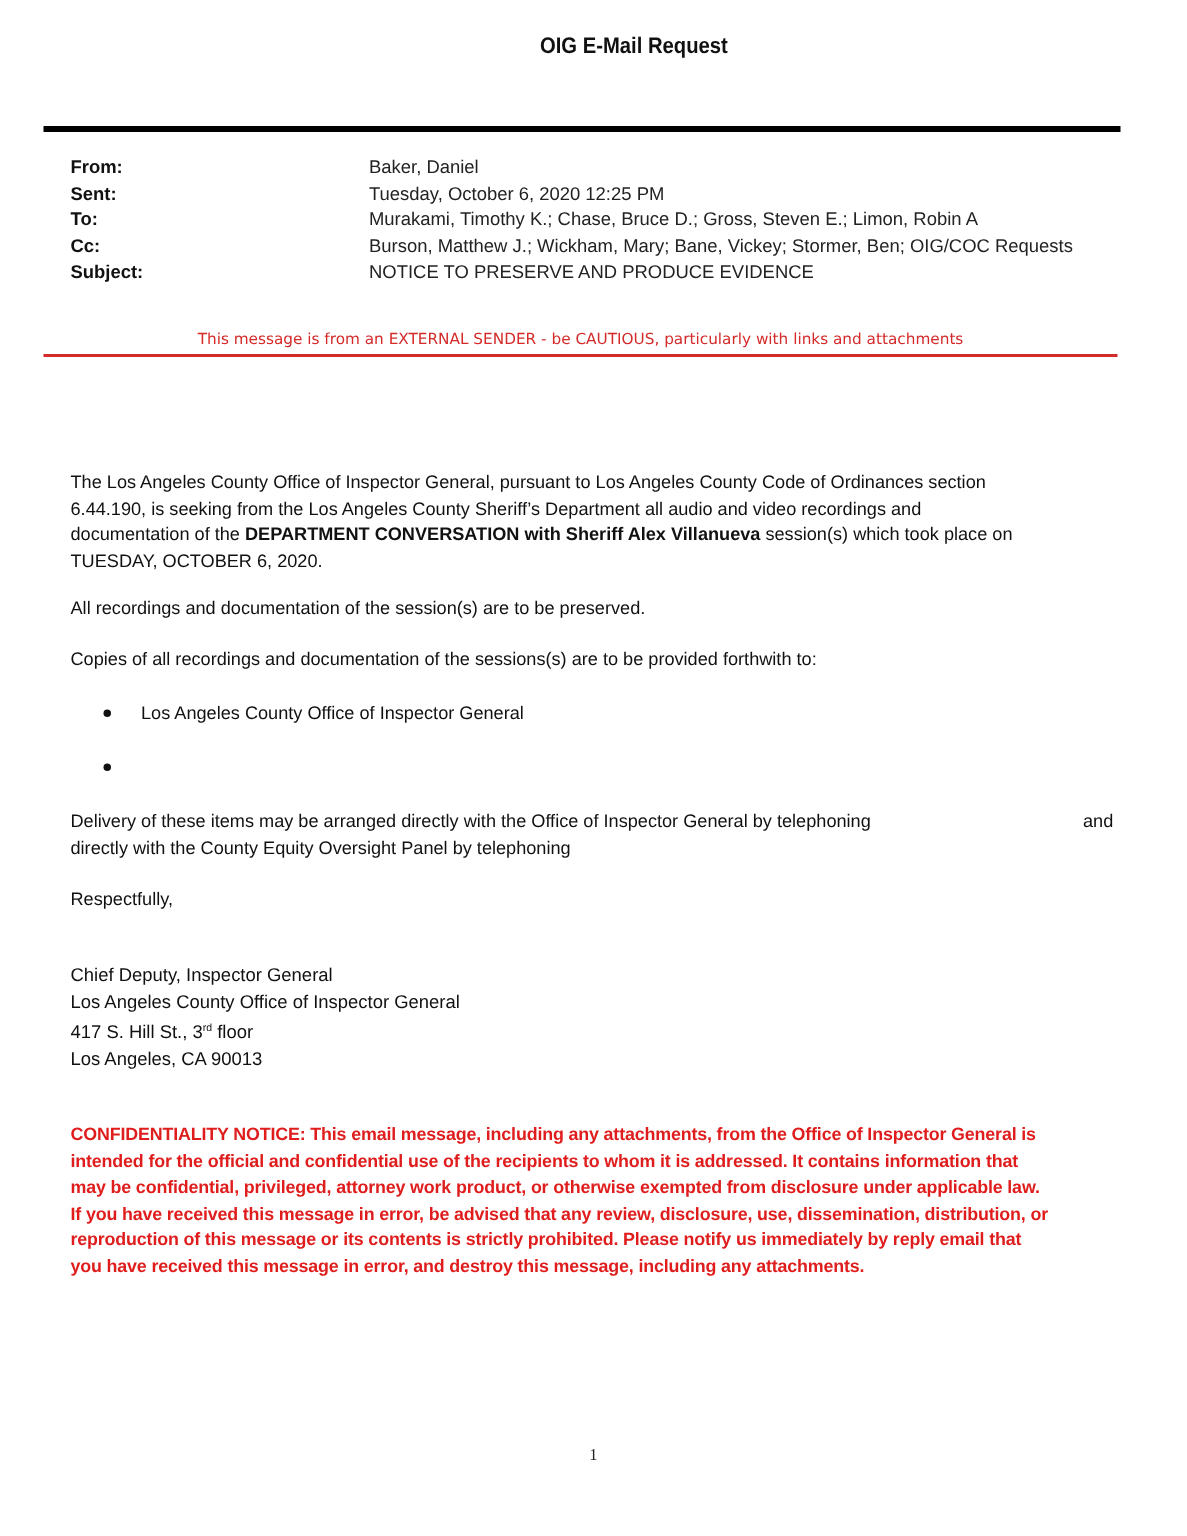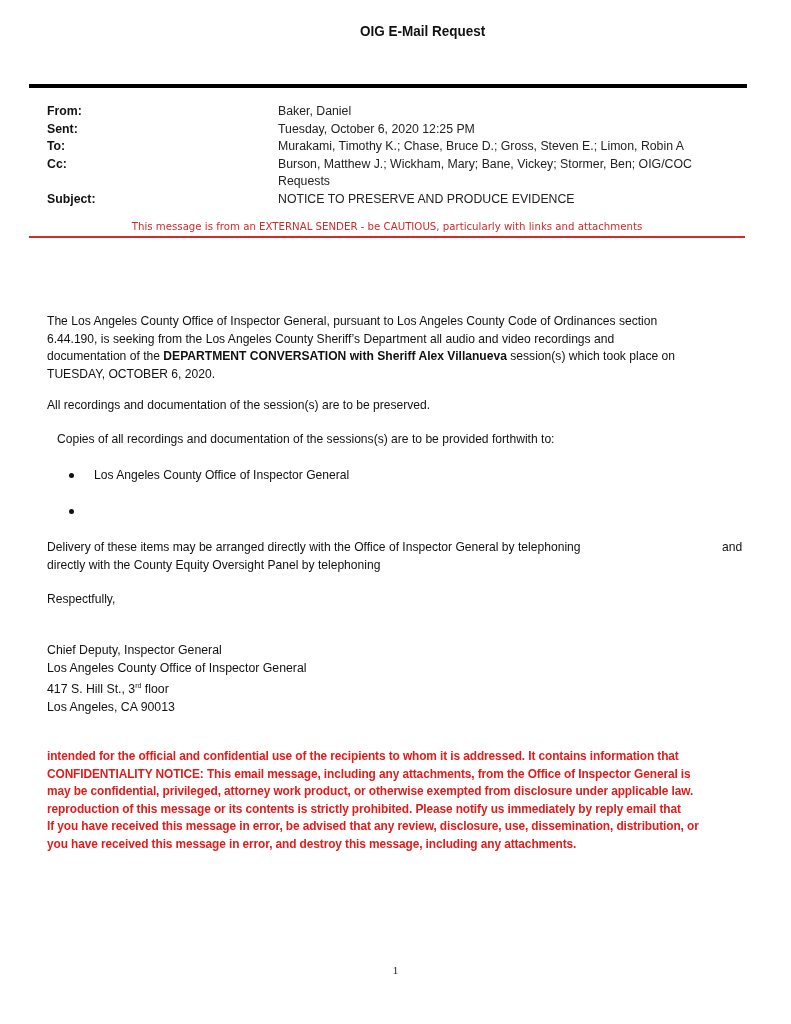--- a/index.html
+++ b/index.html
@@ -9,36 +9,36 @@
       position: absolute; left: 0; width: 791px; top: 22px; text-align: center;
       font-family: "Liberation Sans", sans-serif; font-weight: bold; font-size: 15px;
       text-decoration: underline; letter-spacing: 0;
     }
     .title span { display: inline-block; transform: scaleX(0.9); transform-origin: center; padding-left: 60px; }
     .thick-rule { position: absolute; left: 29px; width: 718px; top: 84px; height: 4px; background: #000; }
     .header-table {
       position: absolute; left: 47px; top: 103px; width: 700px;
       font-family: "Liberation Sans", sans-serif; font-size: 12.3px; line-height: 17.5px;
     }
-    .hrow { display: flex; gap: 32px; }
+    .hrow { display: flex; }
     .hlabel { width: 199px; font-weight: bold; }
     .hvalue { flex: 1; color: #222; }
     .external-banner {
       position: absolute; left: 29px; width: 716px; top: 221px; text-align: center;
       font-family: "DejaVu Sans", sans-serif; font-size: 10.2px; color: #d42a2a;
     }
     .red-rule { position: absolute; left: 29px; width: 716px; top: 236px; height: 2px; background: #d42a2a; }
     .body-text {
       position: absolute; left: 47px; width: 700px;
       font-family: "Liberation Sans", sans-serif; font-size: 12.1px; line-height: 17.5px; color: #111;
     }
     .p1 { top: 313px; }
     .p1 .line { white-space: nowrap; }
     .p2 { top: 397px; }
-    .p3 { top: 431px; margin-left: 10px; }
+    .p3 { top: 431px; }
     .bullets { top: 467px; left: 67px; }
     .bullet-item { display: flex; align-items: center; height: 17.5px; margin-bottom: 18px; }
     .bullet-dot { width: 5px; height: 5px; border-radius: 50%; background: #111; margin-right: 20px; margin-left: 2px; }
     .p4 { top: 539px; }
     .p4 .and-word { position: absolute; left: 675px; top: 0; }
     .p5 { top: 591px; }
     .sig { top: 642px; font-size: 12.3px; }
     .sig sup { font-size: 7px; vertical-align: 5px; }
     .conf {
       position: absolute; left: 47px; width: 705px; top: 748px;
@@ -115,22 +115,22 @@
   <div class="body-text p5">Respectfully,</div>
 
   <div class="body-text sig">
     <div>Chief Deputy, Inspector General</div>
     <div>Los Angeles County Office of Inspector General</div>
     <div><span>417 S. Hill St., 3</span><sup>rd</sup><span> floor</span></div>
     <div>Los Angeles, CA 90013</div>
   </div>
 
   <div class="conf">
+    <span class="line">CONFIDENTIALITY NOTICE: This email message, including any attachments, from the Office of Inspector General is</span>
     <span class="line">intended for the official and confidential use of the recipients to whom it is addressed. It contains information that</span>
-    <span class="line">CONFIDENTIALITY NOTICE: This email message, including any attachments, from the Office of Inspector General is</span>
     <span class="line">may be confidential, privileged, attorney work product, or otherwise exempted from disclosure under applicable law.</span>
+    <span class="line">If you have received this message in error, be advised that any review, disclosure, use, dissemination, distribution, or</span>
     <span class="line">reproduction of this message or its contents is strictly prohibited. Please notify us immediately by reply email that</span>
-    <span class="line">If you have received this message in error, be advised that any review, disclosure, use, dissemination, distribution, or</span>
     <span class="line">you have received this message in error, and destroy this message, including any attachments.</span>
   </div>
 
   <div class="page-number">1</div>
 </div>
 
 </body></html>

